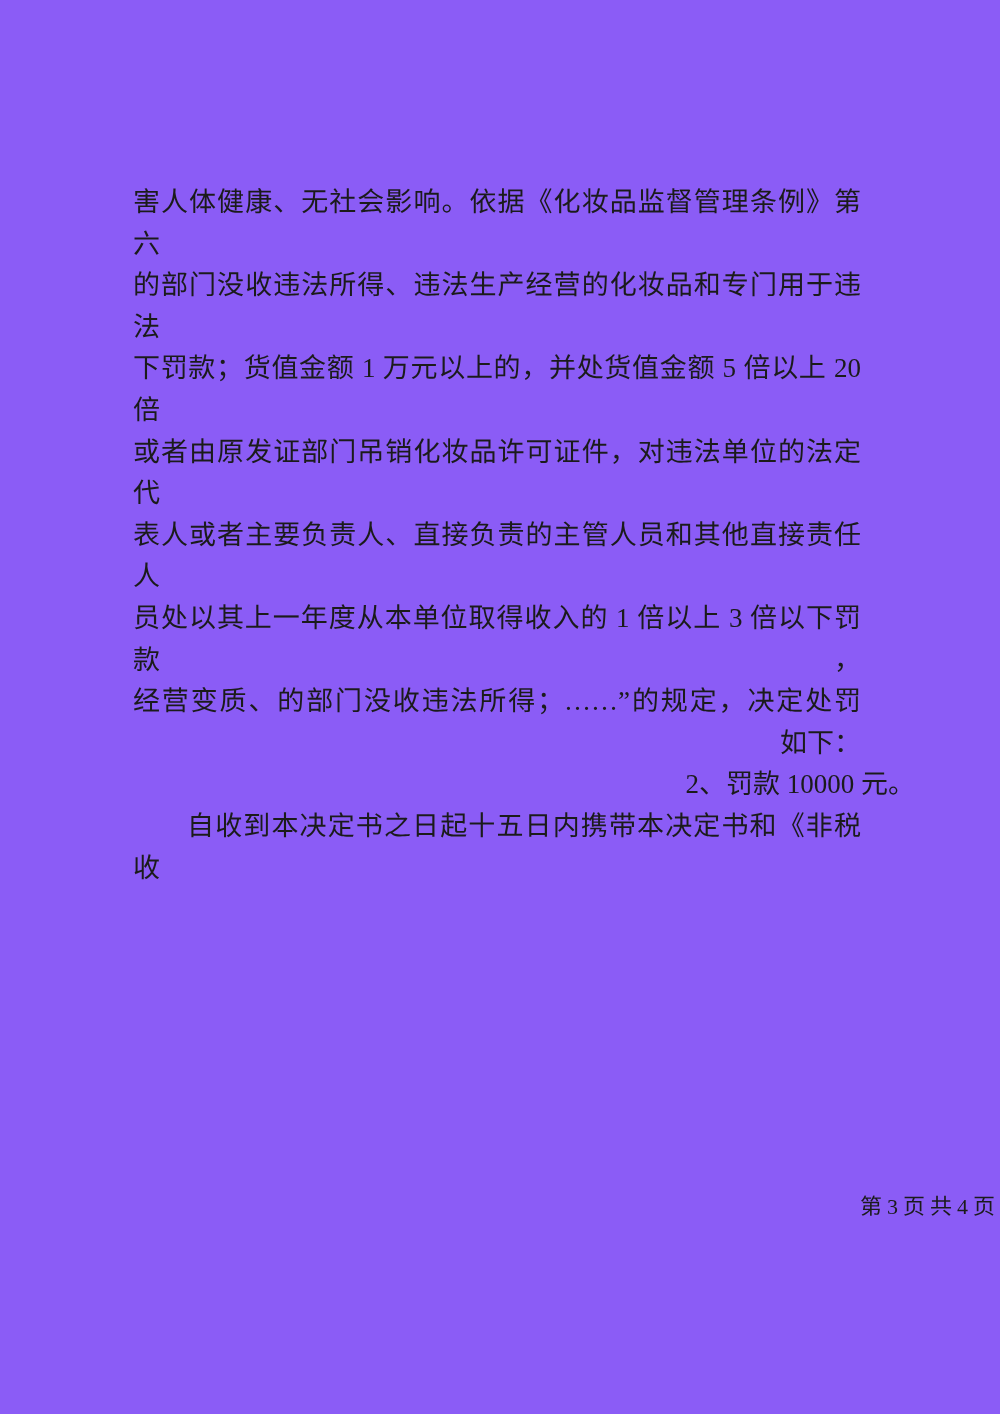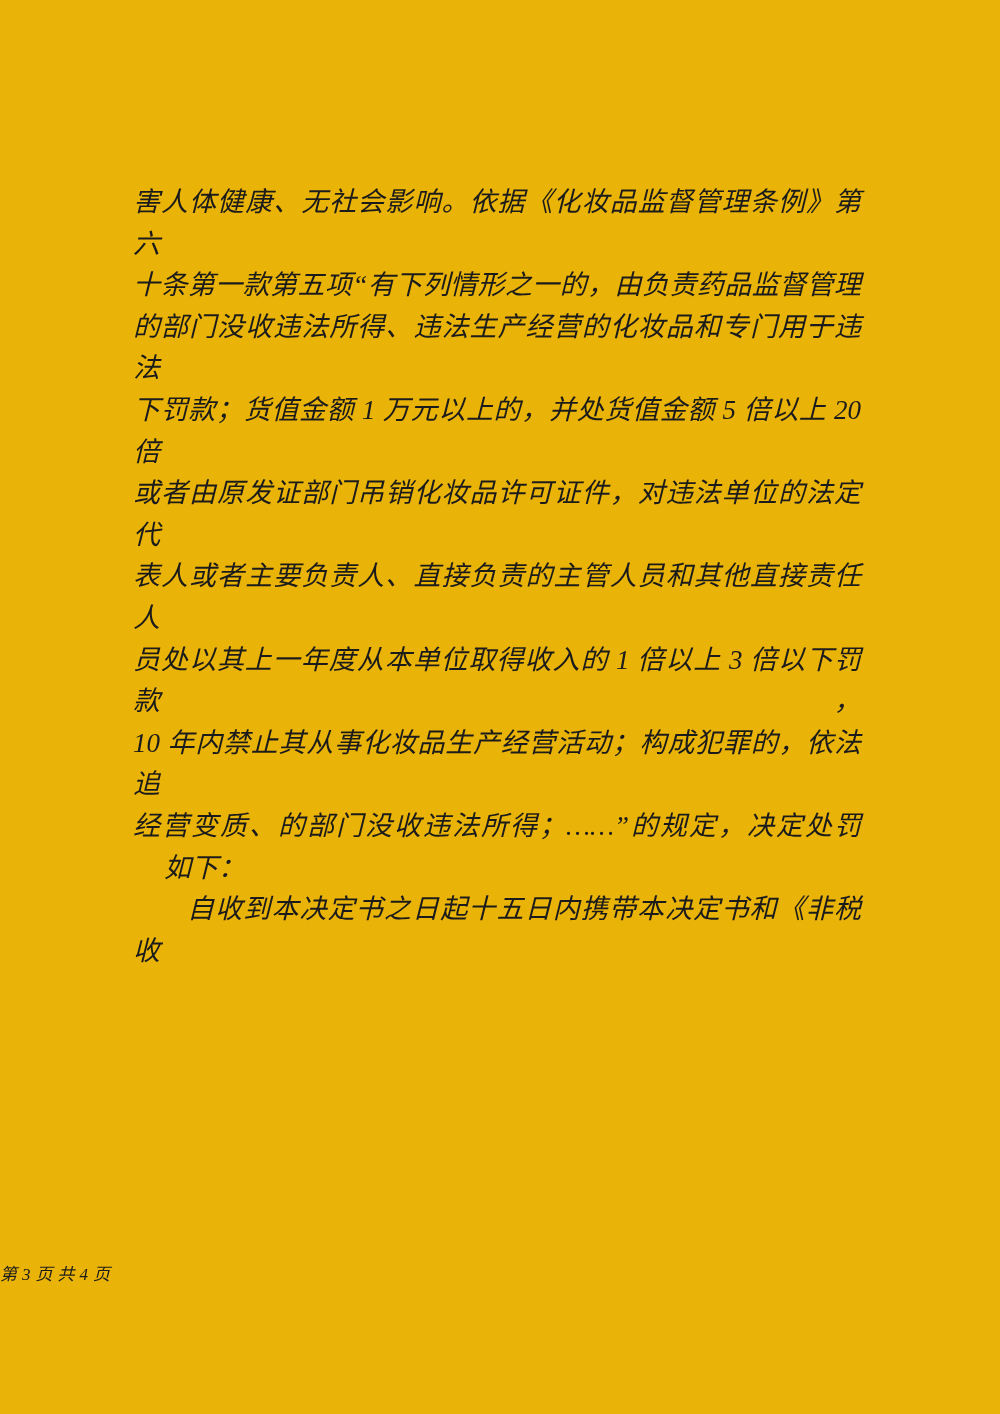--- a/index.html
+++ b/index.html
@@ -4,25 +4,24 @@
 <style>
   html, body {
     margin: 0;
     padding: 0;
     background: #ffffff;
   }
   .page {
     position: relative;
     width: 1000px;
     height: 1414px;
-    background: #eab308;
+    background: #8b5cf6;
     overflow: hidden;
     font-family: "Liberation Serif", "DejaVu Serif", serif;
     color: #1b1b1b;
-    font-style: italic;
   }
   .doc-body {
     position: absolute;
     left: 133px;
     top: 182px;
     width: 728px;
     font-size: 27px;
     line-height: 41.6px;
   }
   .line {
@@ -31,55 +30,53 @@
   }
   
   .line.fill {
     white-space: normal;
     text-align: justify;
     text-align-last: justify;
     text-justify: inter-character;
   }
   
   .line.end {
-    text-align: left;
-    margin-left: 31px;
+    text-align: right;
   }
   
   .line.indent {
     padding-left: 54px;
   }
   .line.indent.fill {
     padding-left: 0;
     text-indent: 54px;
   }
   .page-footer {
     position: absolute;
     left: 0;
-    top: 1260px;
+    top: 1188px;
     width: 100%;
-    text-align: left;
-    font-size: 17px;
+    text-align: right;
+    font-size: 22px;
     letter-spacing: 5px;
     color: #1b1b1b;
   }
 </style>
 </head>
 <body>
 
 <div class="page">
   <div class="doc-body">
     <div class="line fill">害人体健康、无社会影响。依据《化妆品监督管理条例》第六</div>
-    <div class="line fill">十条第一款第五项“有下列情形之一的，由负责药品监督管理</div>
     <div class="line fill">的部门没收违法所得、违法生产经营的化妆品和专门用于违法</div>
     <div class="line fill">下罚款；货值金额 1 万元以上的，并处货值金额 5 倍以上 20 倍</div>
     <div class="line fill">或者由原发证部门吊销化妆品许可证件，对违法单位的法定代</div>
     <div class="line fill">表人或者主要负责人、直接负责的主管人员和其他直接责任人</div>
     <div class="line fill">员处以其上一年度从本单位取得收入的 1 倍以上 3 倍以下罚款，</div>
-    <div class="line fill">10 年内禁止其从事化妆品生产经营活动；构成犯罪的，依法追</div>
     <div class="line fill">经营变质、的部门没收违法所得；……”的规定，决定处罚</div>
     <div class="line end">如下：</div>
+    <div class="line indent end">2、罚款 10000 元。</div>
     <div class="line indent fill">自收到本决定书之日起十五日内携带本决定书和《非税收</div>
 
   </div>
 
   <div class="page-footer">第3页共4页</div>
 </div>
 
 </body></html>

